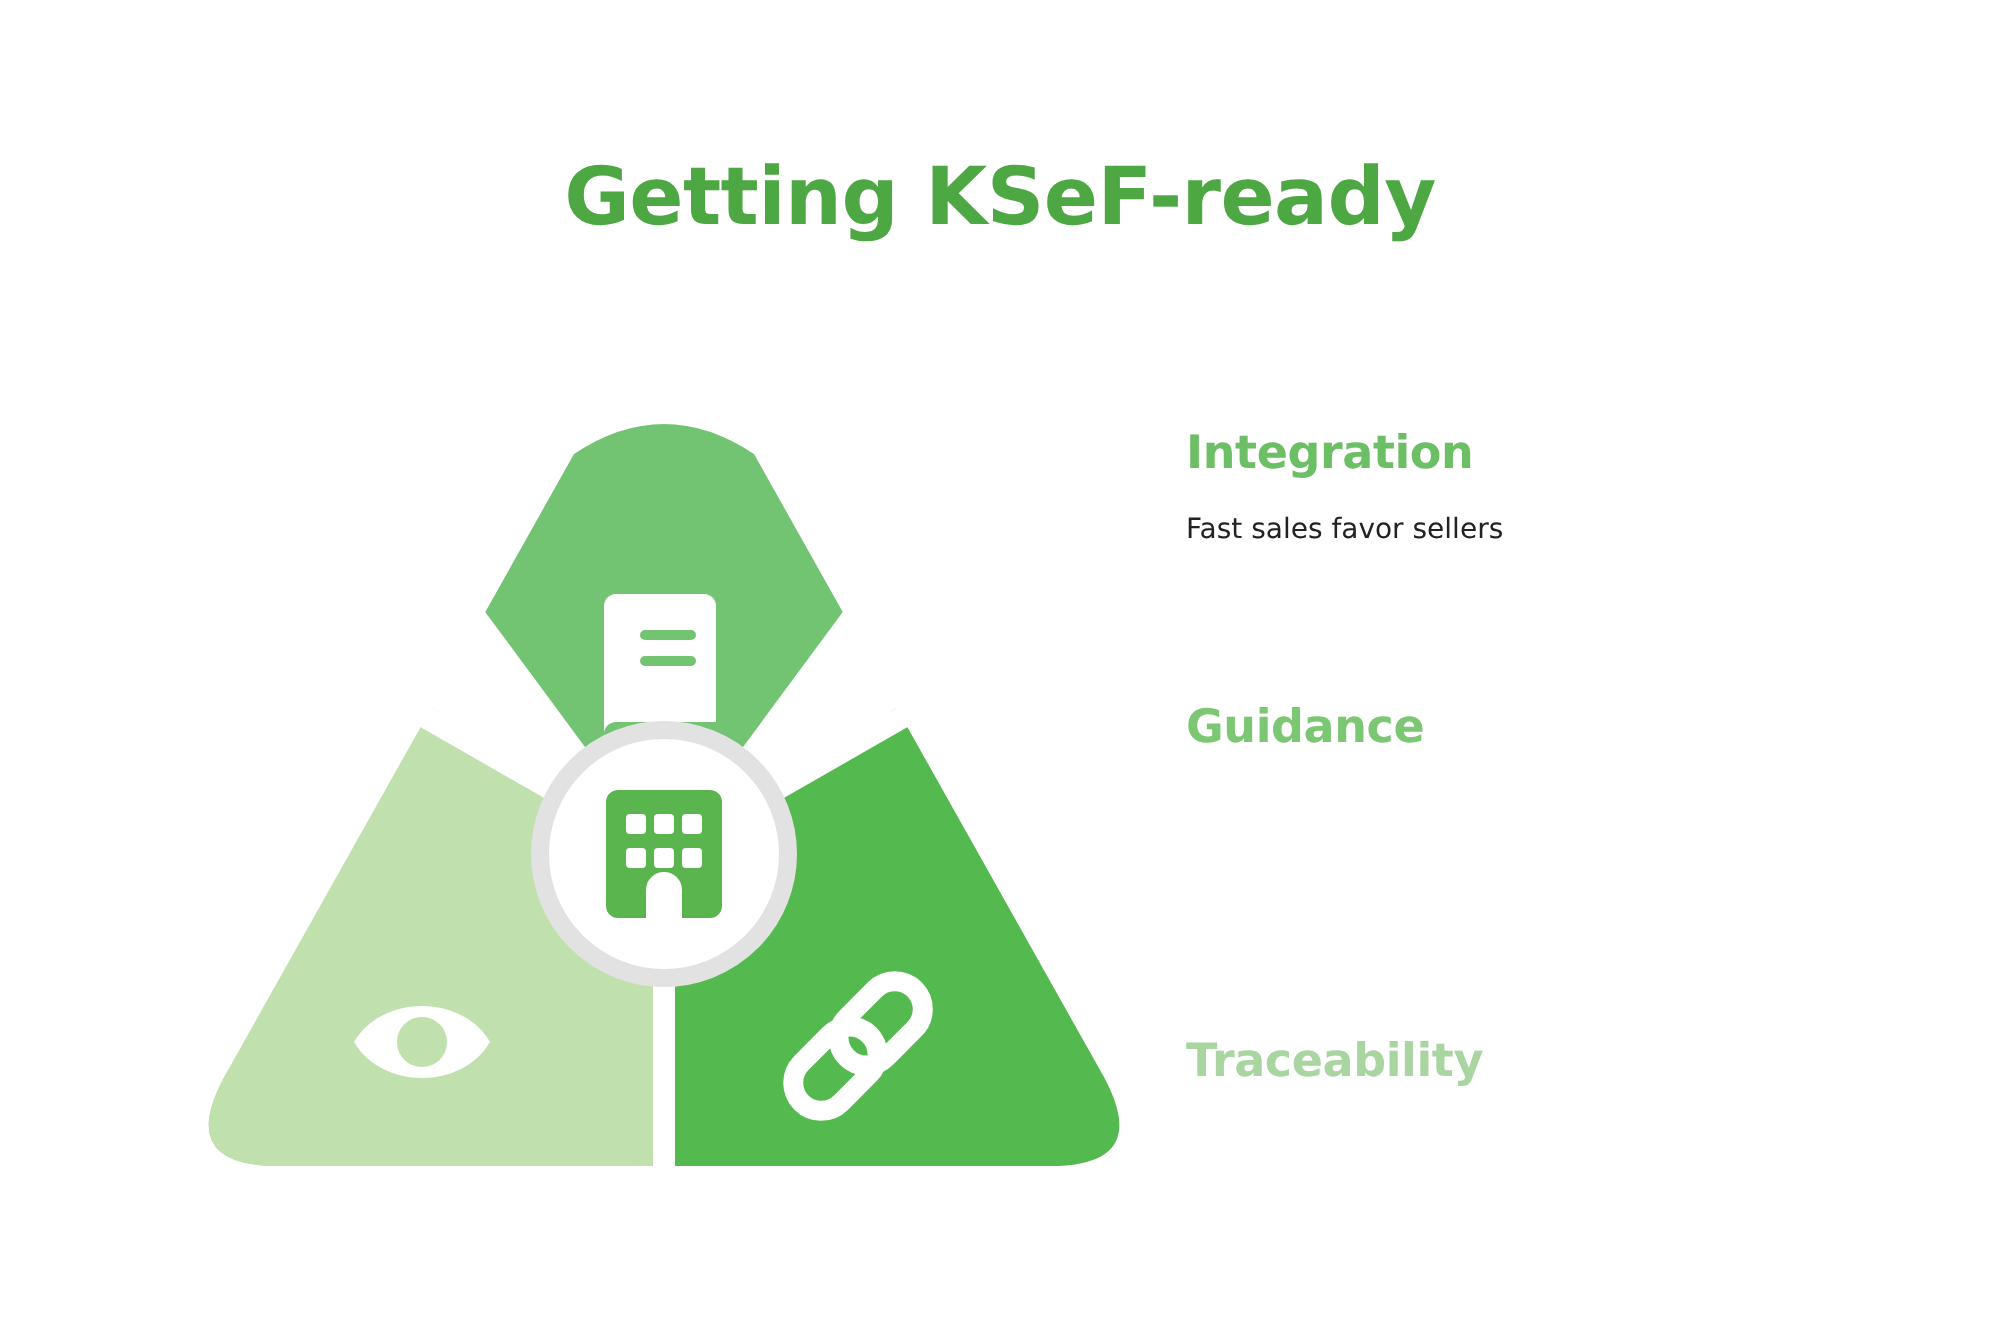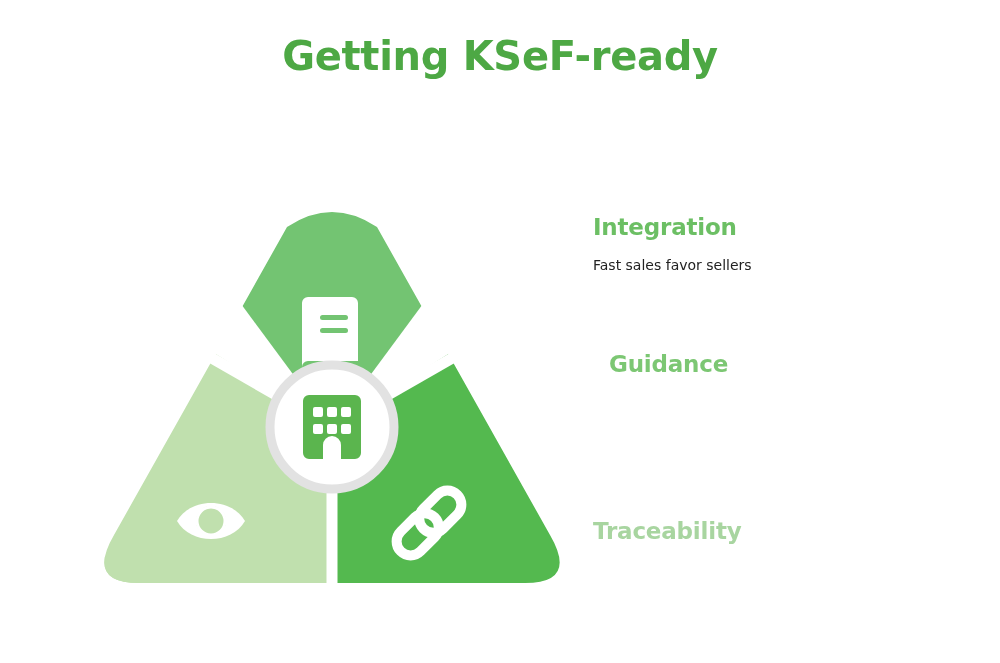--- a/index.html
+++ b/index.html
@@ -23,20 +23,21 @@
     width: 1000px;
     text-align: center;
   }
   .title-line {
     font-size: 40px;
     font-weight: bold;
     color: #4da844;
     line-height: 57px;
     letter-spacing: -0.3px;
     white-space: pre;
+    margin-top: 43px;
   }
 
   
   #diagram {
     position: absolute;
     left: 95px;
     top: 205px;
     width: 480px;
     height: 420px;
   }
@@ -64,21 +65,21 @@
     letter-spacing: -0.2px;
   }
   .item-desc {
     font-size: 14px;
     color: #222222;
     line-height: 30px;
     margin: 0;
     font-weight: normal;
   }
   #item-0 { position: absolute; left: 0; top: 0; }
-  #item-1 { position: absolute; left: 0; top: 137px; margin-left: 16px; }
+  #item-1 { position: absolute; left: 0; top: 137px; }
   #item-2 { position: absolute; left: 0; top: 304px; }
 </style>
 </head>
 <body>
 
 <div id="title-block">
   <div class="title-line">Getting KSeF-ready</div>
 </div>
 
 <div id="diagram">

